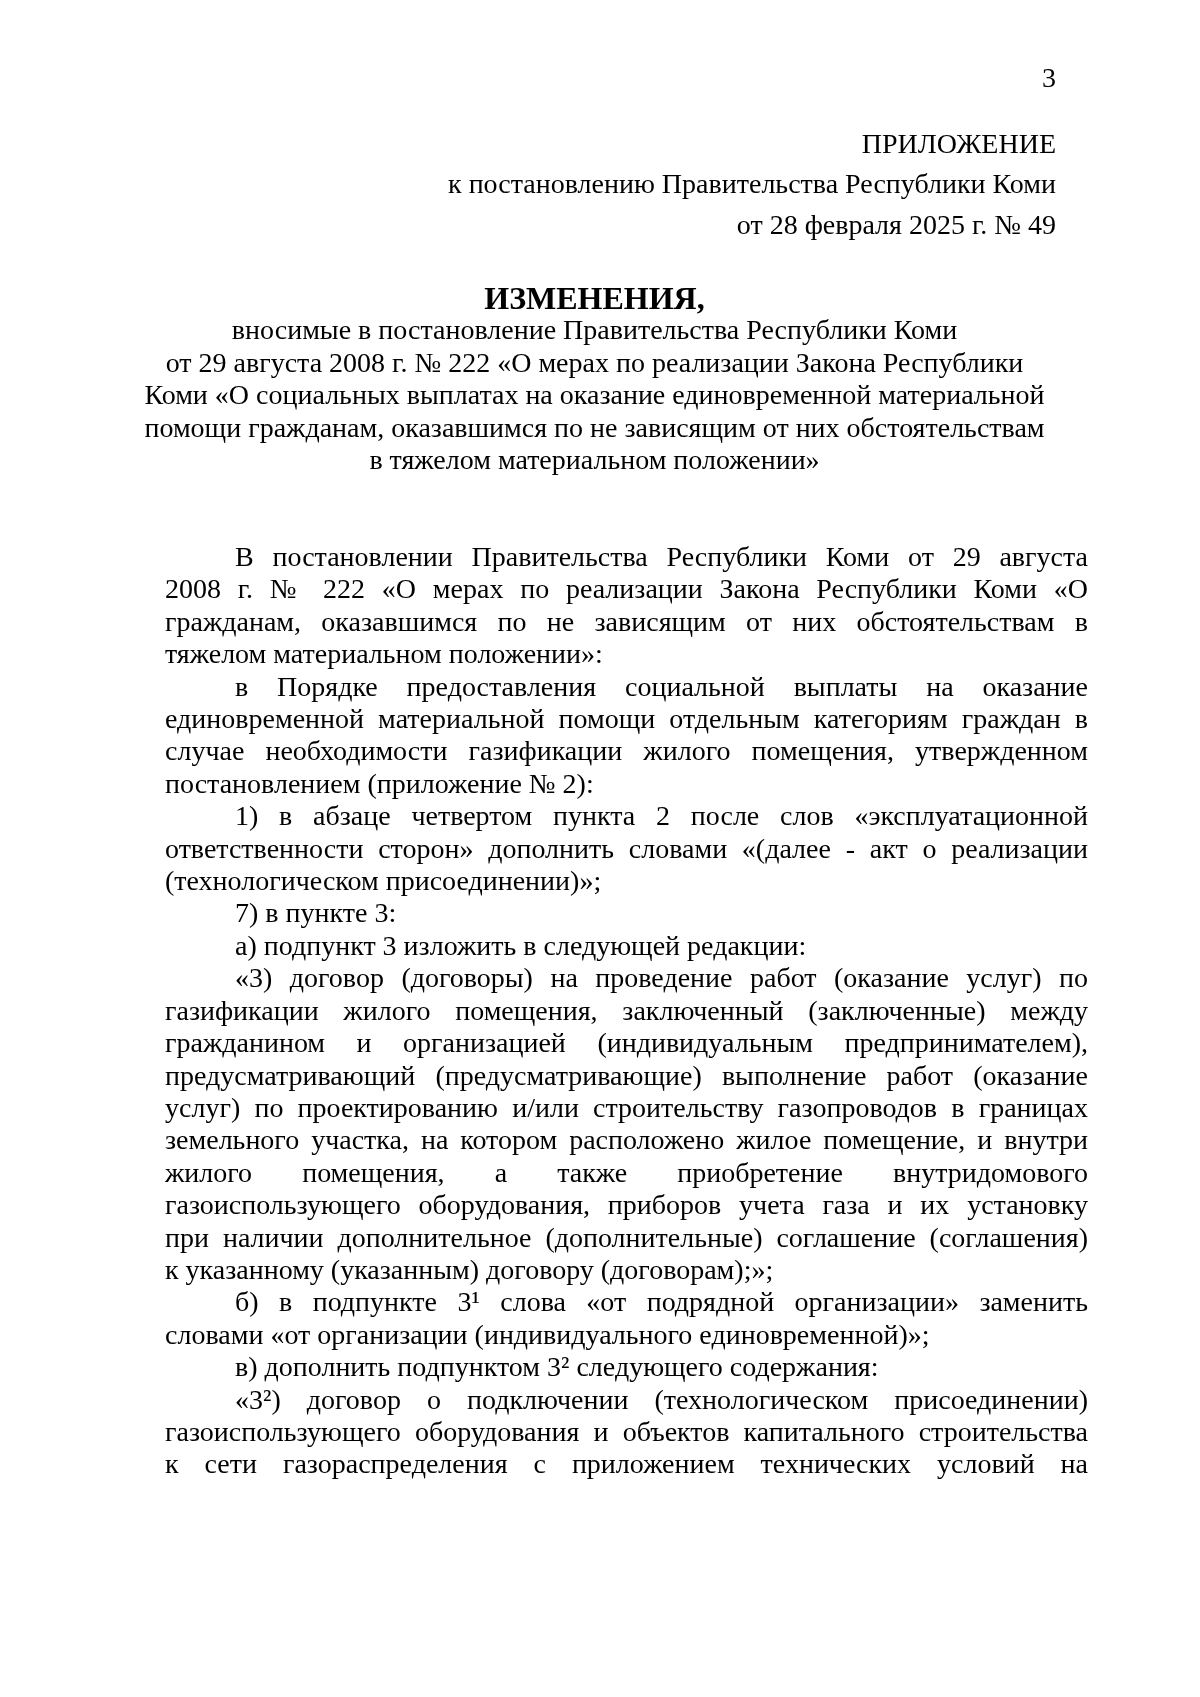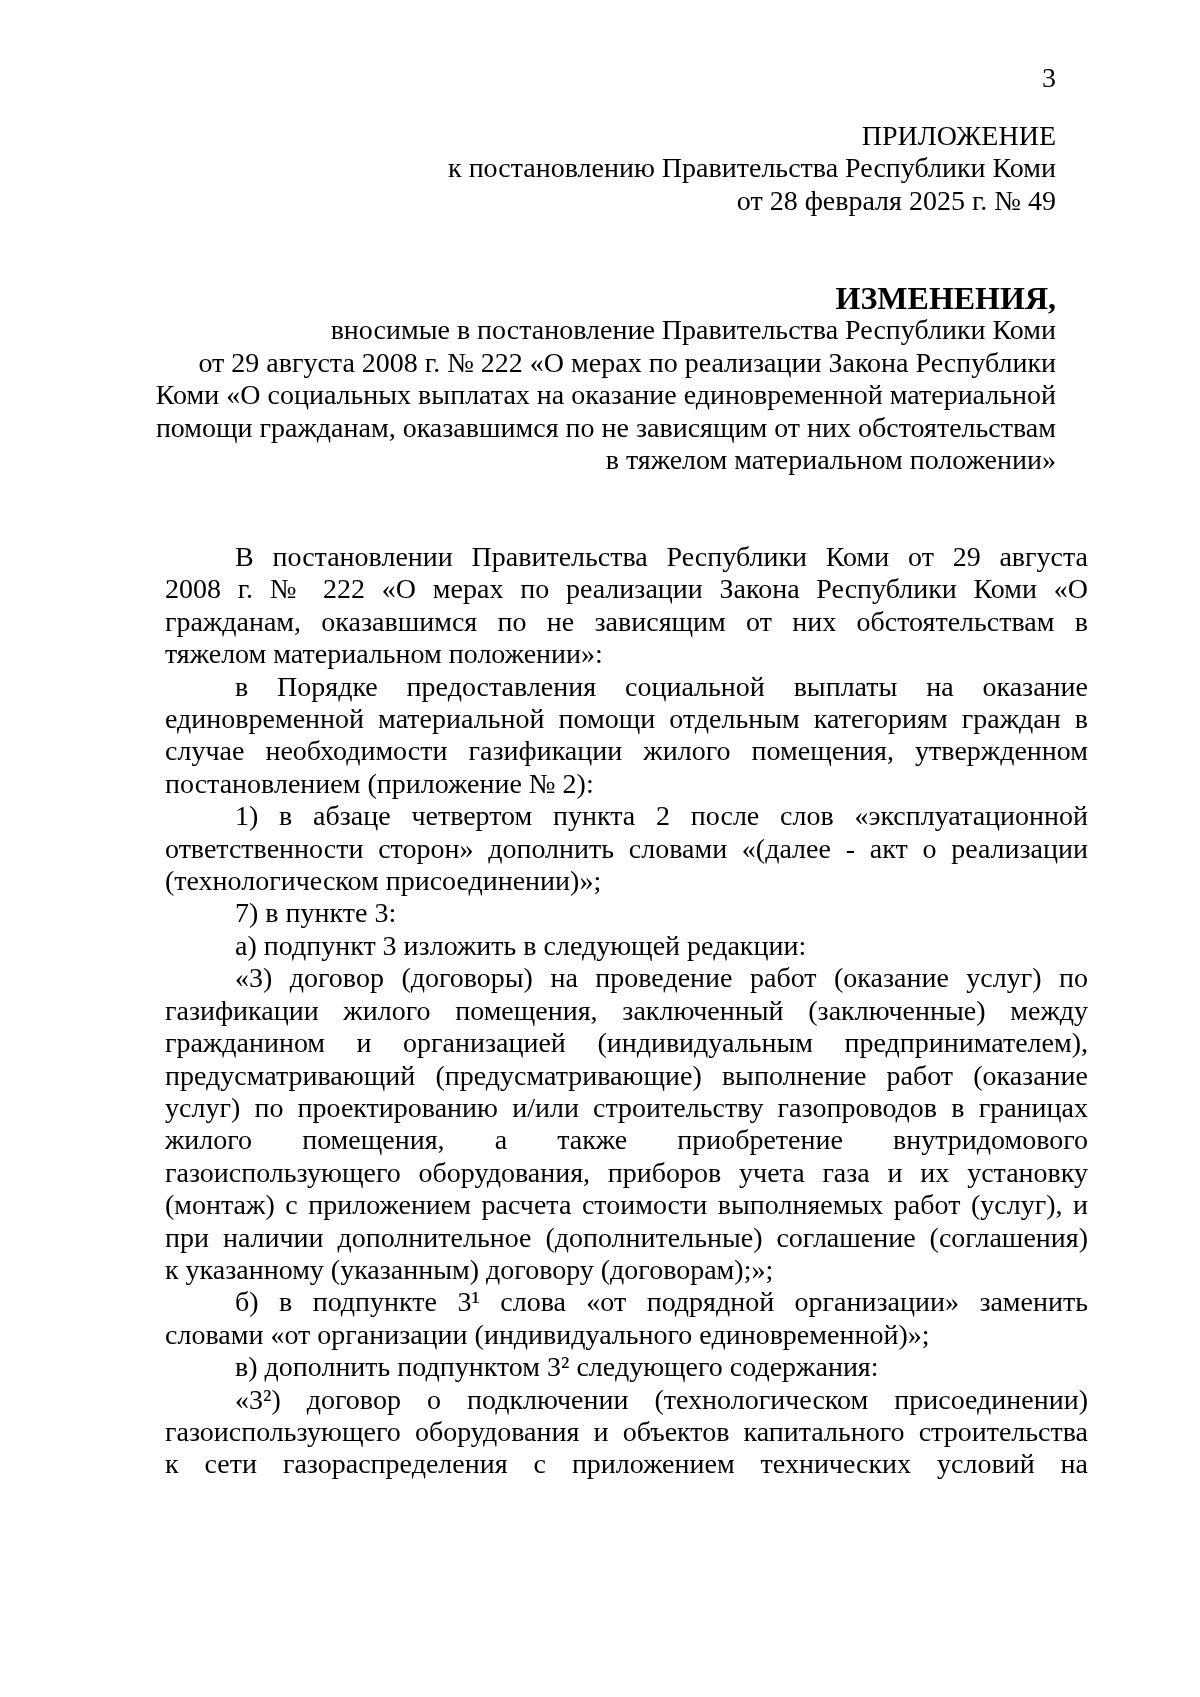--- a/index.html
+++ b/index.html
@@ -25,27 +25,27 @@
     width: 923px;
     text-align: right;
   }
   .appendix {
     position: absolute;
     top: 120px;
     left: 133px;
     width: 923px;
     text-align: right;
   }
-  .appendix-line { line-height: 32.4px; }
+  .appendix-line { line-height: 32.4px; margin-top: 8px; }
   .title-block {
     position: absolute;
     top: 282px;
     left: 133px;
     width: 923px;
-    text-align: right;
+    text-align: center;
   }
   .doc-title {
     font-weight: bold;
     font-size: 32px;
     line-height: 32.4px;
   }
   .title-line { line-height: 32.4px; }
   .body {
     position: absolute;
     top: 541px;
@@ -107,23 +107,23 @@
       </div>
       <div>
         <div class="line indent last">а) подпункт 3 изложить в следующей редакции:</div>
       </div>
       <div>
         <div class="line indent">«3) договор (договоры) на проведение работ (оказание услуг) по</div>
         <div class="line">газификации жилого помещения, заключенный (заключенные) между</div>
         <div class="line">гражданином и организацией (индивидуальным предпринимателем),</div>
         <div class="line">предусматривающий (предусматривающие) выполнение работ (оказание</div>
         <div class="line">услуг) по проектированию и/или строительству газопроводов в границах</div>
+        <div class="line">земельного участка, на котором расположено жилое помещение, и внутри</div>
         <div class="line">жилого помещения, а также приобретение внутридомового</div>
         <div class="line">газоиспользующего оборудования, приборов учета газа и их установку</div>
-        <div class="line">(монтаж) с приложением расчета стоимости выполняемых работ (услуг), и</div>
         <div class="line">при наличии дополнительное (дополнительные) соглашение (соглашения)</div>
         <div class="line last">к указанному (указанным) договору (договорам);»;</div>
       </div>
       <div>
         <div class="line indent">б) в подпункте 3¹ слова «от подрядной организации» заменить</div>
         <div class="line last">словами «от организации (индивидуального единовременной)»;</div>
       </div>
       <div>
         <div class="line indent last">в) дополнить подпунктом 3² следующего содержания:</div>
       </div>

